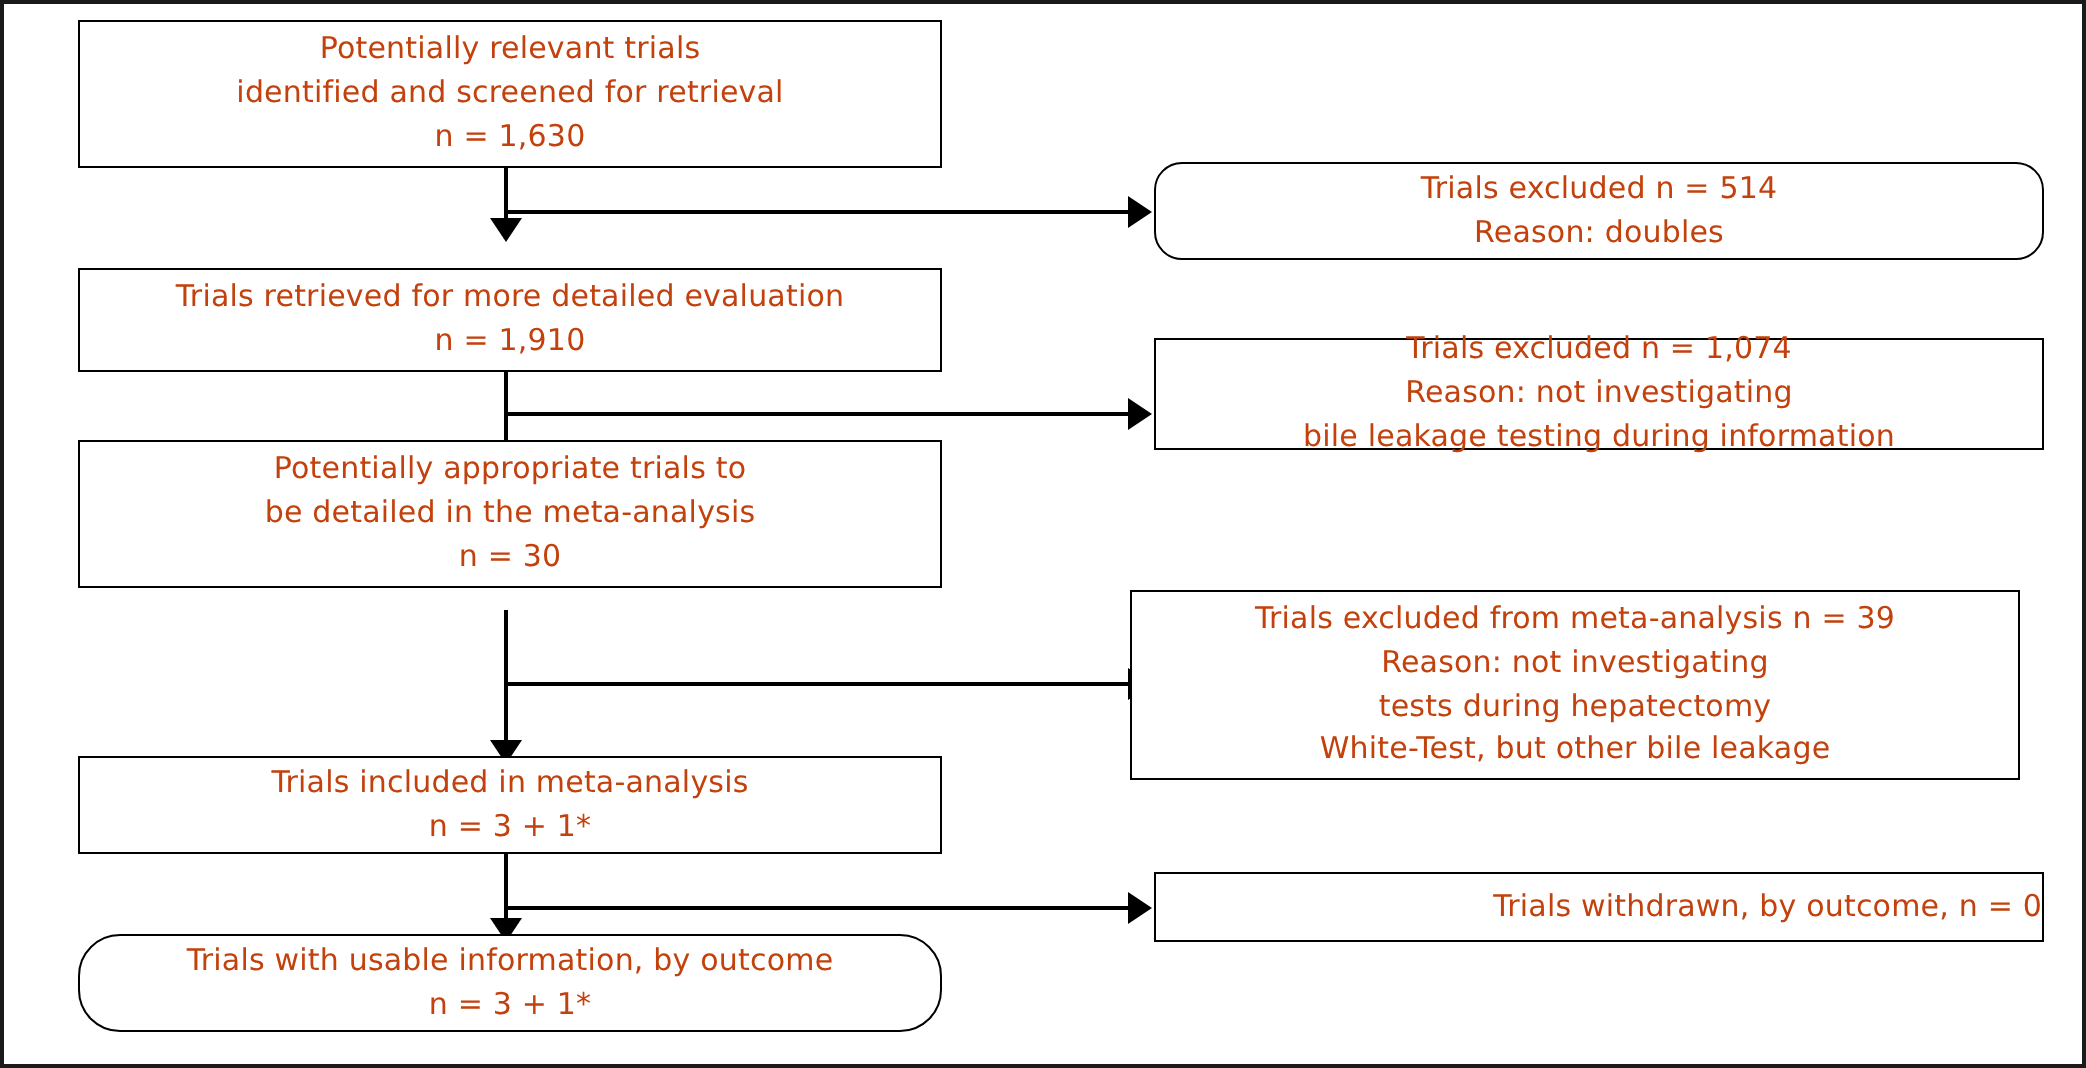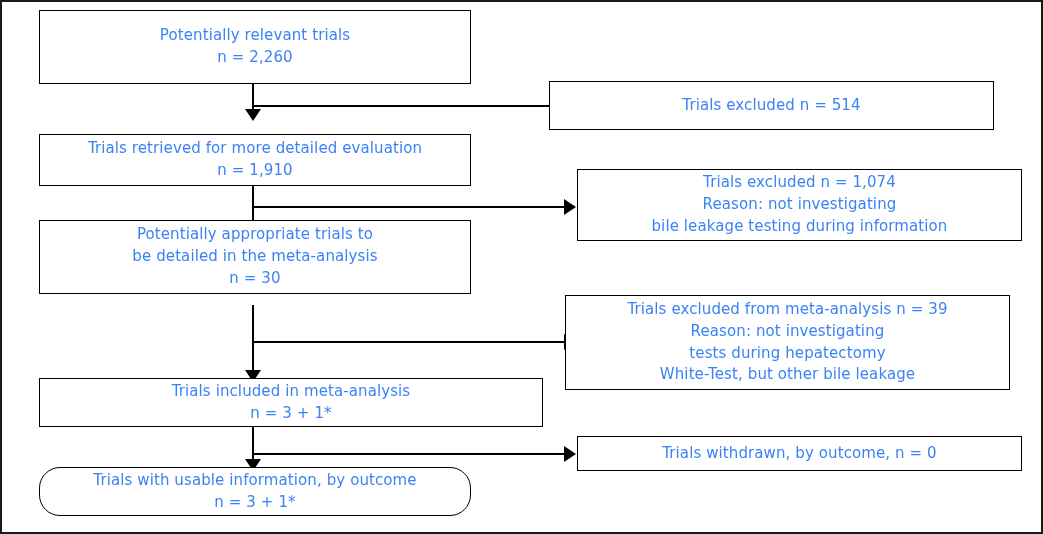--- a/index.html
+++ b/index.html
@@ -22,21 +22,21 @@
   .flow-box {
     position: absolute;
     box-sizing: border-box;
     border: 1.5px solid #000000;
     background: #ffffff;
     display: flex;
     flex-direction: column;
     align-items: center;
     justify-content: center;
     text-align: center;
-    color: #3b82f6;
+    color: #c2410c;
     font-size: 15px;
     line-height: 1.45;
     letter-spacing: 0.1px;
   }
   .flow-box .line {
     display: block;
     white-space: nowrap;
   }
   
   .v-line {
@@ -86,58 +86,60 @@
   <div class="h-line" style="left:250px; top:339px; width:316px;"></div>
   <div class="arrow-right" style="left:562px; top:332px;"></div>
 
   <div class="v-line" style="left:250px; top:424px; height:40px;"></div>
   <div class="arrow-down" style="left:243px; top:457px;"></div>
   <div class="h-line" style="left:250px; top:451px; width:316px;"></div>
   <div class="arrow-right" style="left:562px; top:444px;"></div>
 
   <div class="flow-box" style="left:37px; top:8px; width:432px; height:74px;">
     <span class="line">Potentially relevant trials</span>
-    <span class="line">n = 2,260</span>
+    <span class="line">identified and screened for retrieval</span>
+    <span class="line">n = 1,630</span>
   </div>
 
   <div class="flow-box" style="left:37px; top:132px; width:432px; height:52px;">
     <span class="line">Trials retrieved for more detailed evaluation</span>
     <span class="line">n = 1,910</span>
   </div>
 
   <div class="flow-box" style="left:37px; top:218px; width:432px; height:74px;">
     <span class="line">Potentially appropriate trials to</span>
     <span class="line">be detailed in the meta-analysis</span>
     <span class="line">n = 30</span>
   </div>
 
-  <div class="flow-box" style="left:37px; top:376px; width:504px; height:49px;">
+  <div class="flow-box" style="left:37px; top:376px; width:432px; height:49px;">
     <span class="line">Trials included in meta-analysis</span>
     <span class="line">n = 3 + 1*</span>
   </div>
 
   <div class="flow-box" style="left:37px; top:465px; width:432px; height:49px;border-radius:21px;">
     <span class="line">Trials with usable information, by outcome</span>
     <span class="line">n = 3 + 1*</span>
   </div>
 
-  <div class="flow-box" style="left:547px; top:79px; width:445px; height:49px;">
+  <div class="flow-box" style="left:575px; top:79px; width:445px; height:49px;border-radius:14px;">
     <span class="line">Trials excluded n = 514</span>
+    <span class="line">Reason: doubles</span>
   </div>
 
-  <div class="flow-box" style="left:575px; top:167px; width:445px; height:72px;">
+  <div class="flow-box" style="left:575px; top:167px; width:445px; height:56px;">
     <span class="line">Trials excluded n = 1,074</span>
     <span class="line">Reason: not investigating</span>
     <span class="line">bile leakage testing during information</span>
   </div>
 
   <div class="flow-box" style="left:563px; top:293px; width:445px; height:95px;">
     <span class="line">Trials excluded from meta-analysis n = 39</span>
     <span class="line">Reason: not investigating</span>
     <span class="line">tests during hepatectomy</span>
     <span class="line">White-Test, but other bile leakage</span>
   </div>
 
-  <div class="flow-box" style="left:575px; top:434px; width:445px; height:35px;">
+  <div class="flow-box" style="left:575px; top:434px; width:445px; height:35px;align-items:flex-end;">
     <span class="line">Trials withdrawn, by outcome, n = 0</span>
   </div>
 
 </div>
 
 </body></html>

